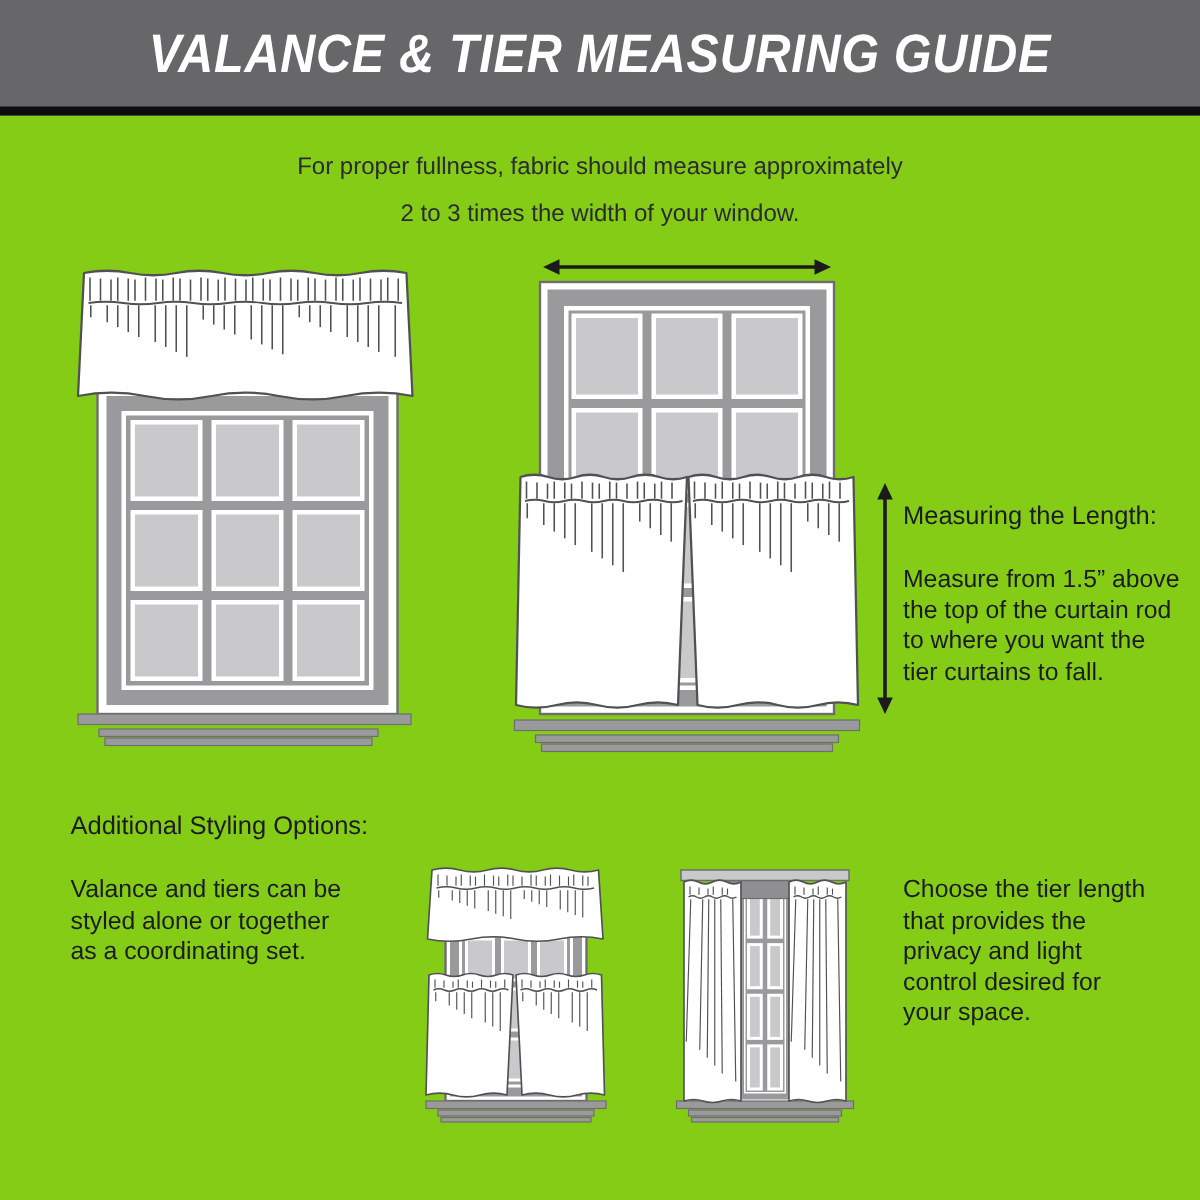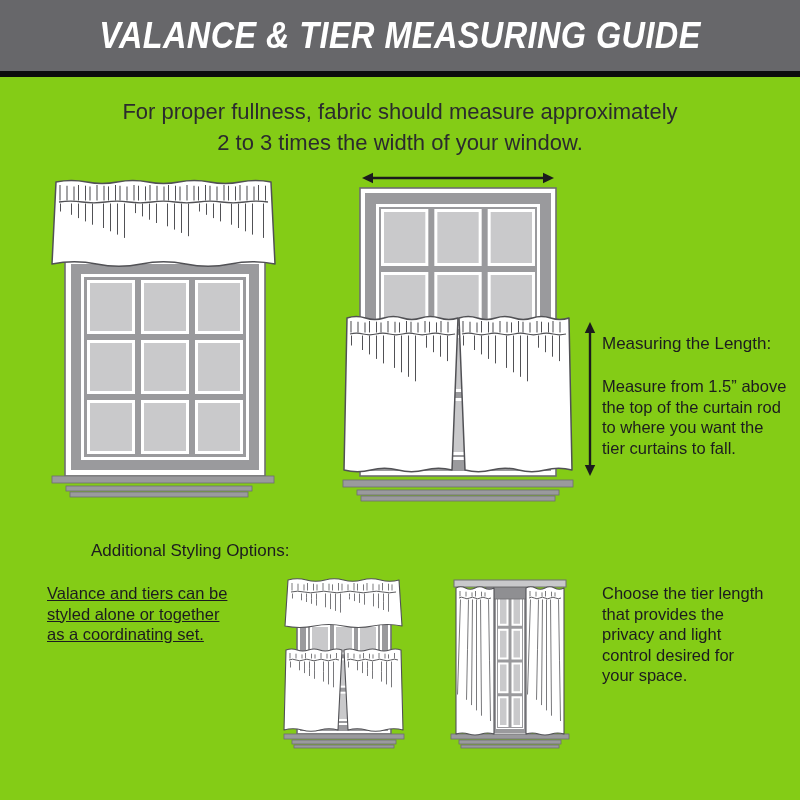--- a/index.html
+++ b/index.html
@@ -1,32 +1,32 @@
 <!DOCTYPE html>
 <html><head>
 <meta charset="utf-8">
 <style>
   html,body{margin:0;padding:0;background:#ffffff;}
   body{width:800px;height:800px;font-family:"Liberation Sans",sans-serif;}
   .page{position:relative;width:800px;height:800px;overflow:hidden;background:#84cc16;}
   .banner{position:absolute;left:0;top:0;width:800px;height:71px;background:#67676a;border-bottom:6px solid #0d0d0d;}
   .title{margin:0;width:800px;text-align:center;line-height:71px;font-size:36px;font-weight:bold;font-style:italic;color:#ffffff;letter-spacing:.5px;transform:scaleX(.9);}
-  .intro{position:absolute;left:0;top:96px;width:800px;text-align:center;font-size:22px;line-height:31px;color:#2b2b2e;white-space:pre-line;}
+  .intro{position:absolute;left:0;top:96px;width:800px;text-align:center;font-size:16px;line-height:31px;color:#2b2b2e;white-space:pre-line;}
   .illo{position:absolute;}
   .illoA{left:28px;top:172px;}
   .illoB{left:338px;top:168px;}
   .arrowV{left:578px;top:314px;}
   .illoC{left:282px;top:574px;}
   .illoD{left:448px;top:576px;}
   .txt{position:absolute;color:#1c1c1f;font-size:16.5px;line-height:20.5px;white-space:pre-line;}
   .hdg{font-size:17px;}
   .m-hdg{left:602px;top:334px;width:210px;}
   .m-body{left:602px;top:376px;width:208px;}
-  .s-hdg{left:47px;top:541px;width:240px;margin-left:44px;}
-  .s-body{left:47px;top:583px;width:220px;text-decoration:underline;}
+  .s-hdg{left:47px;top:541px;width:240px;}
+  .s-body{left:47px;top:583px;width:220px;}
   .c-body{left:602px;top:583px;width:200px;}
 </style>
 </head>
 <body>
 
 <div class="page">
 
   <header class="banner">
     <h1 class="title">VALANCE &amp; TIER MEASURING GUIDE</h1>
   </header>

